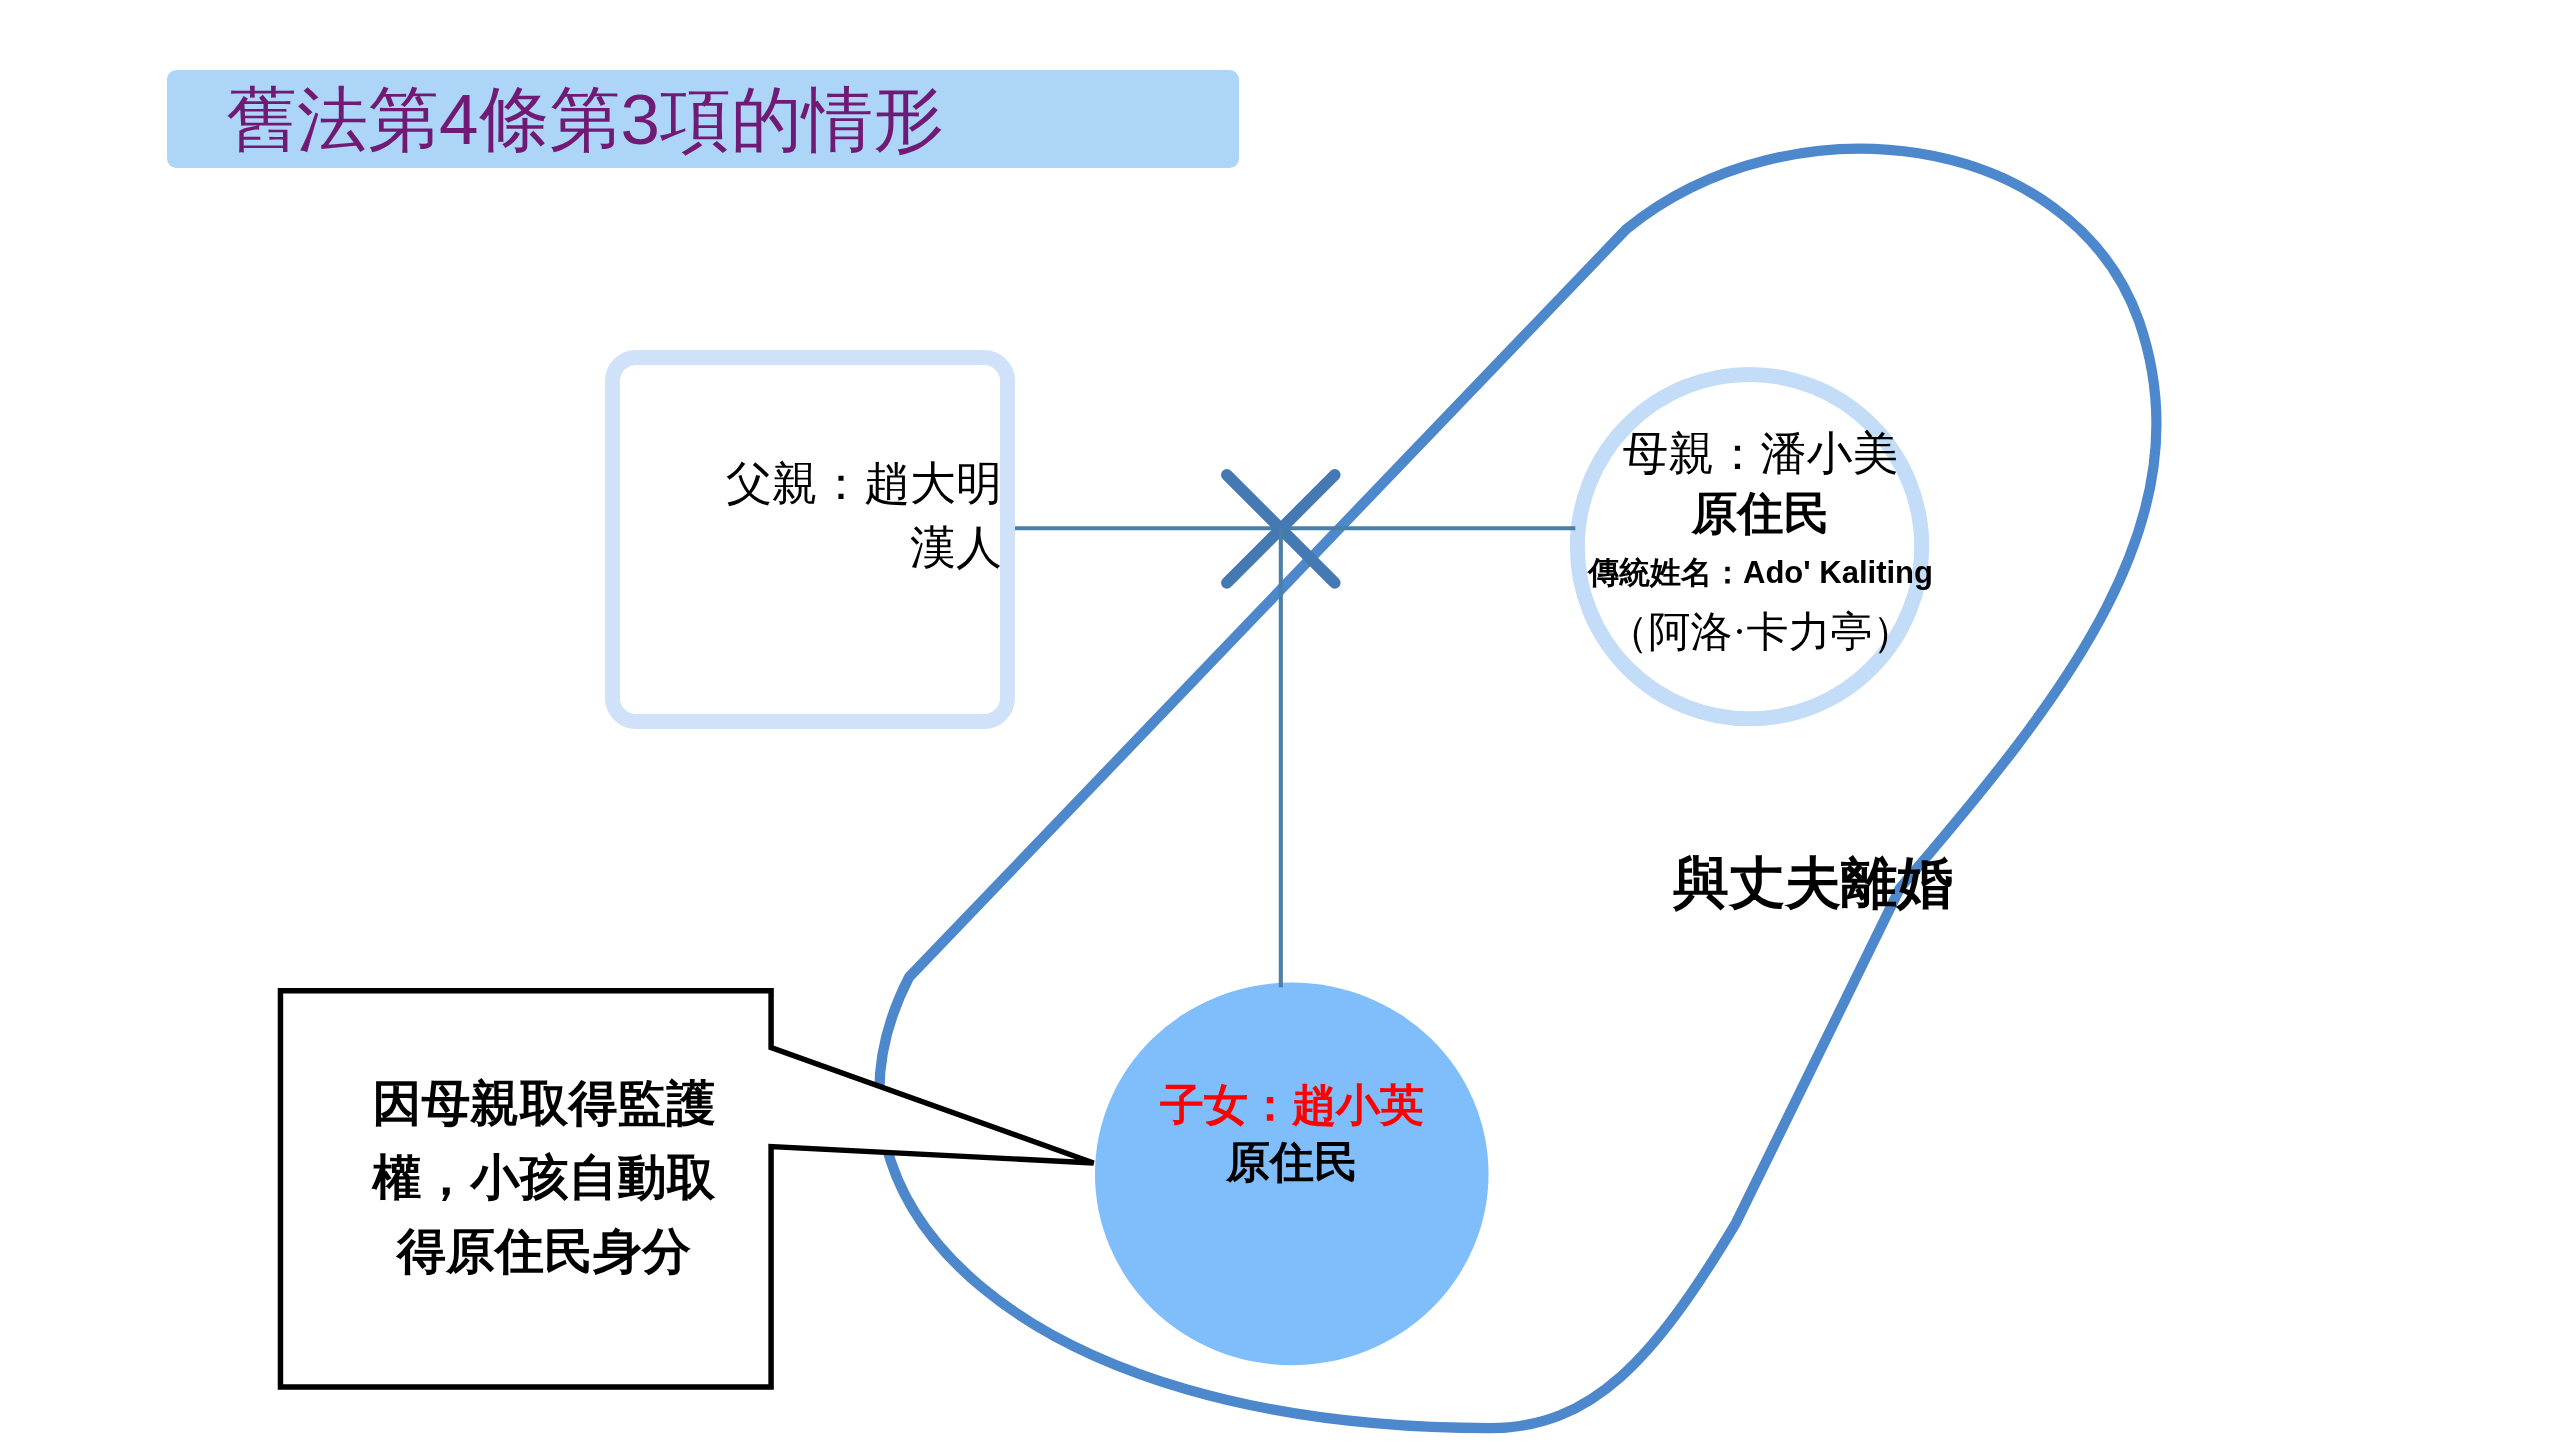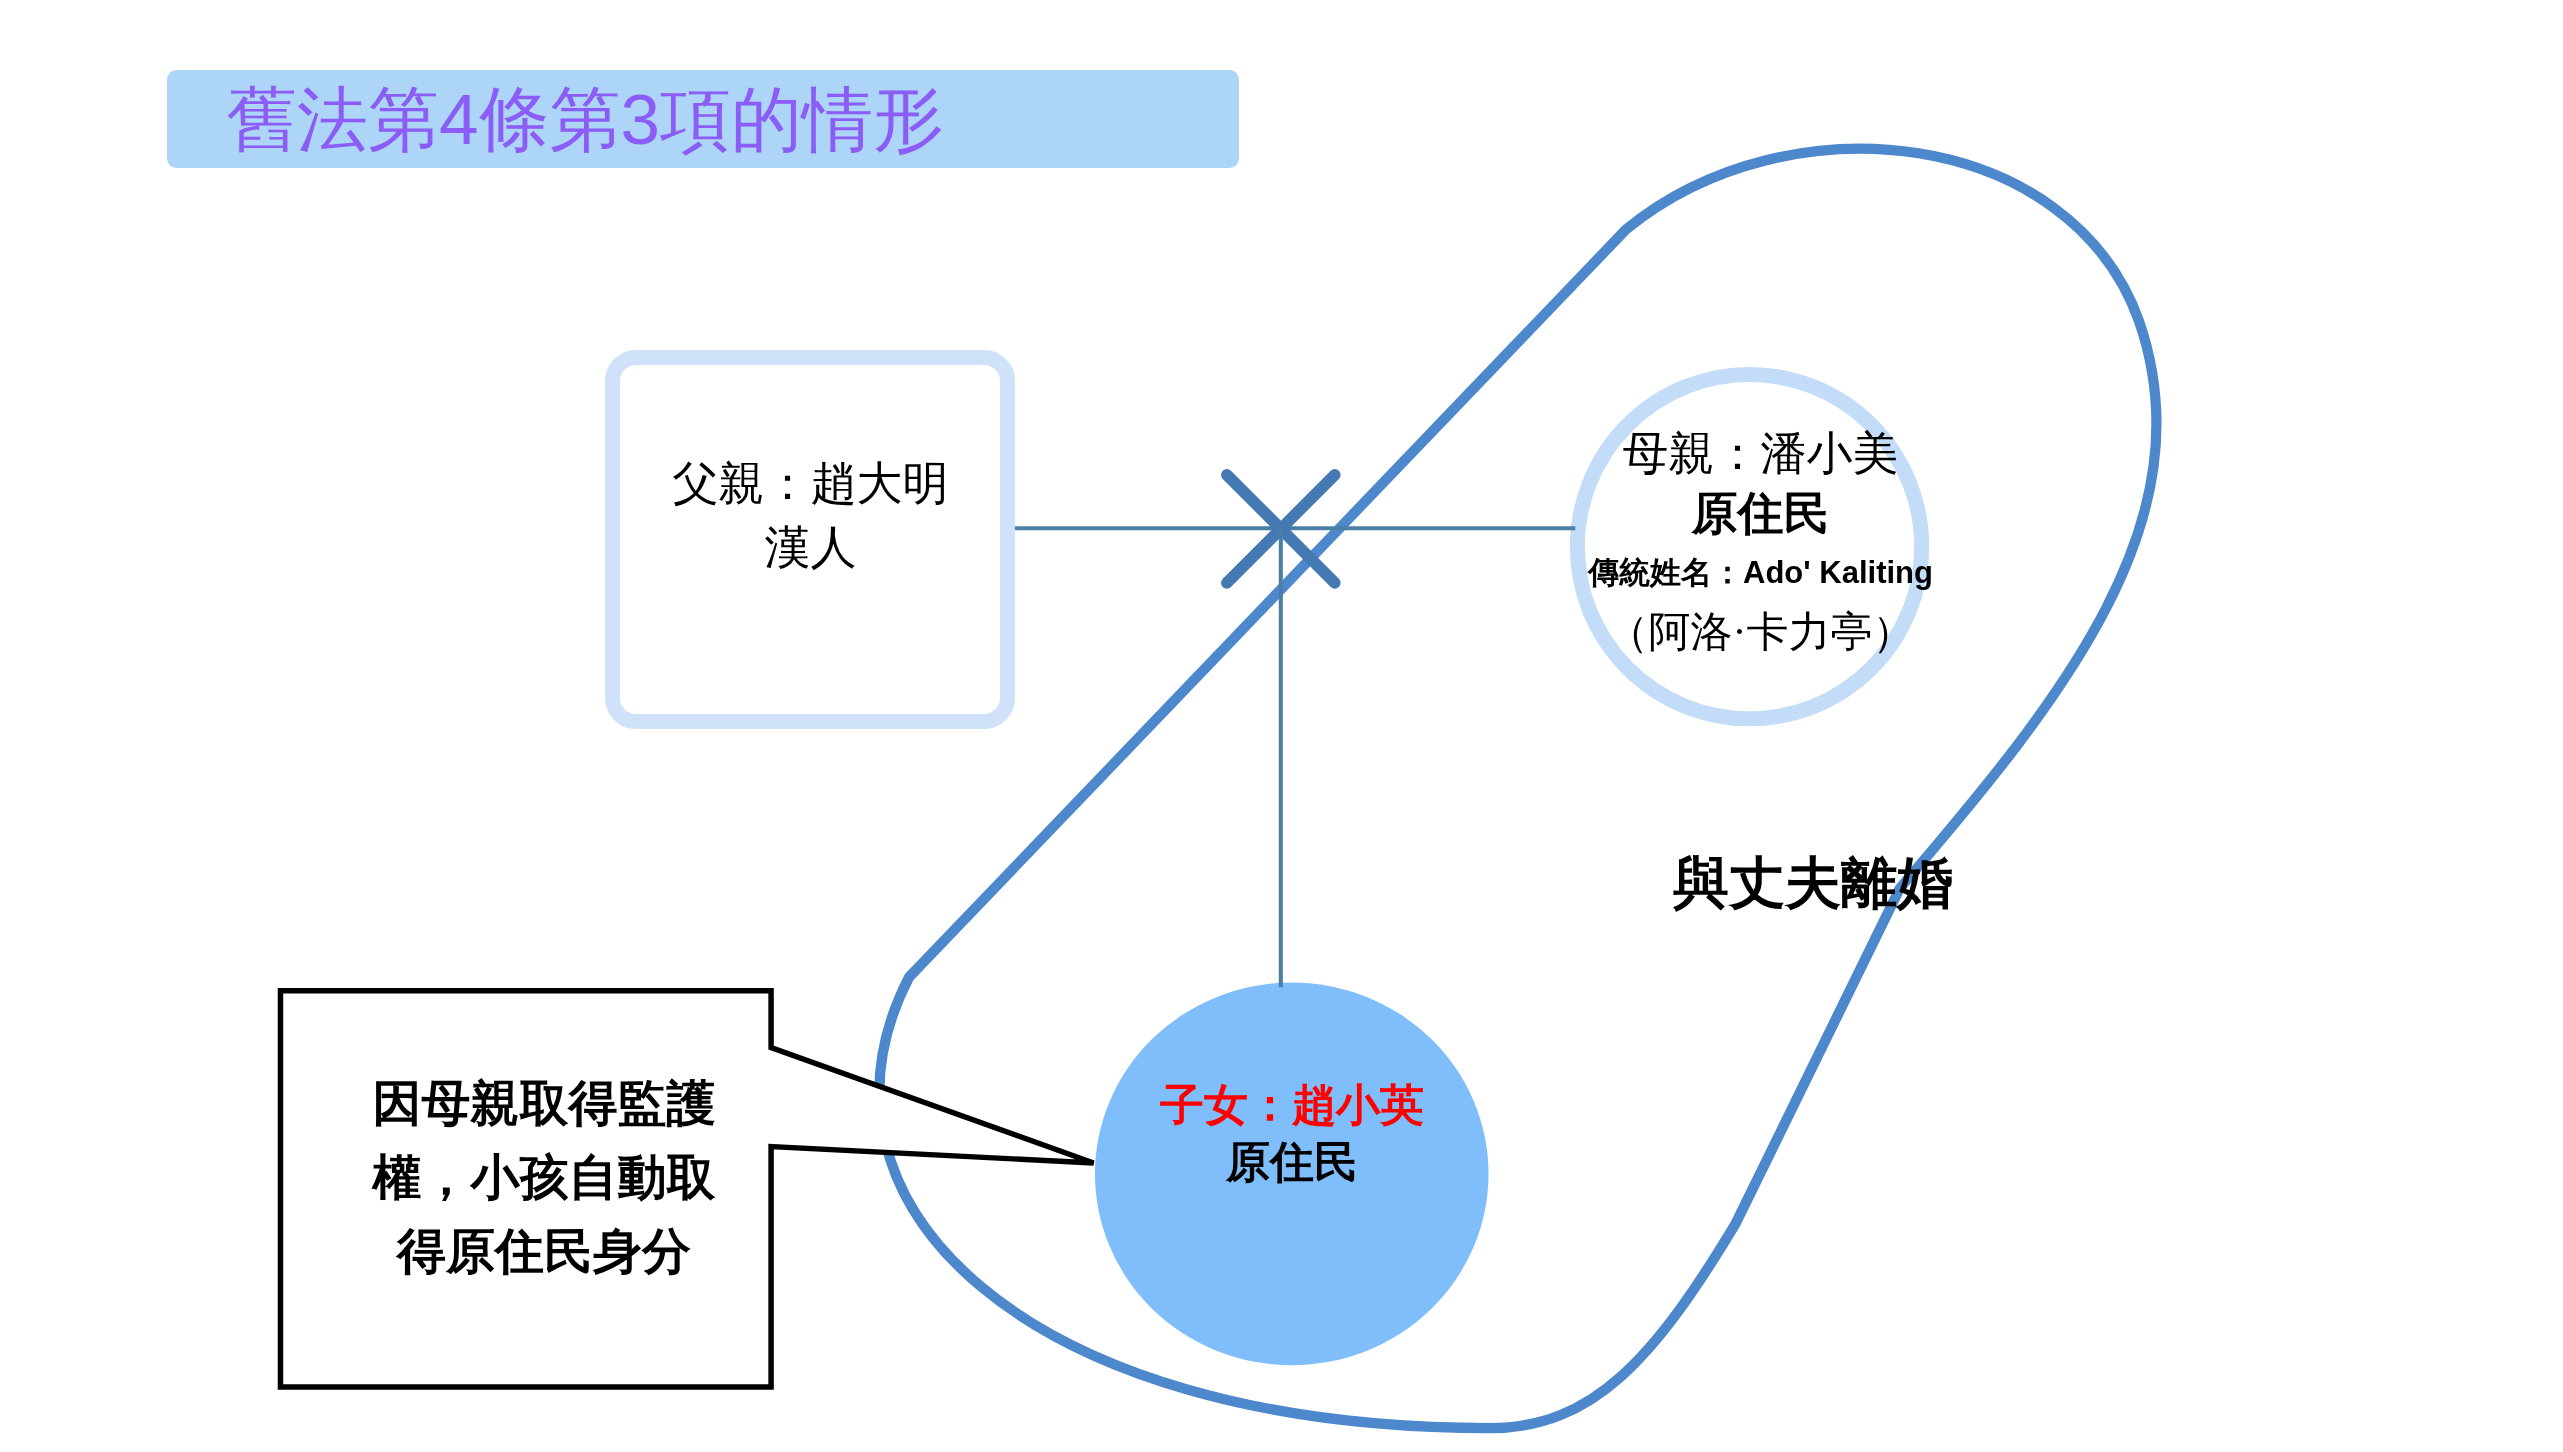--- a/index.html
+++ b/index.html
@@ -33,21 +33,21 @@
     border-radius: 9.6px;
   }
   .title-text {
     position: absolute;
     left: 226px;
     top: 72px;
     width: 1025px;
     height: 96px;
     line-height: 96px;
     font-size: 71px;
-    color: #8b5cf6;
+    color: #701a75;
     white-space: nowrap;
     letter-spacing: 0px;
   }
 
   
   .father-box {
     position: absolute;
     left: 605px;
     top: 350px;
     width: 410px;
@@ -55,21 +55,21 @@
     box-sizing: border-box;
     border: 15px solid #CFE2F9;
     border-radius: 31px;
     background: #ffffff;
   }
   .father-text {
     position: absolute;
     left: 619px;
     top: 451px;
     width: 383px;
-    text-align: center;
+    text-align: right;
     font-size: 46px;
     line-height: 64px;
     color: #000000;
   }
 
   
   .mother-text {
     position: absolute;
     left: 1422px;
     top: 424px;

